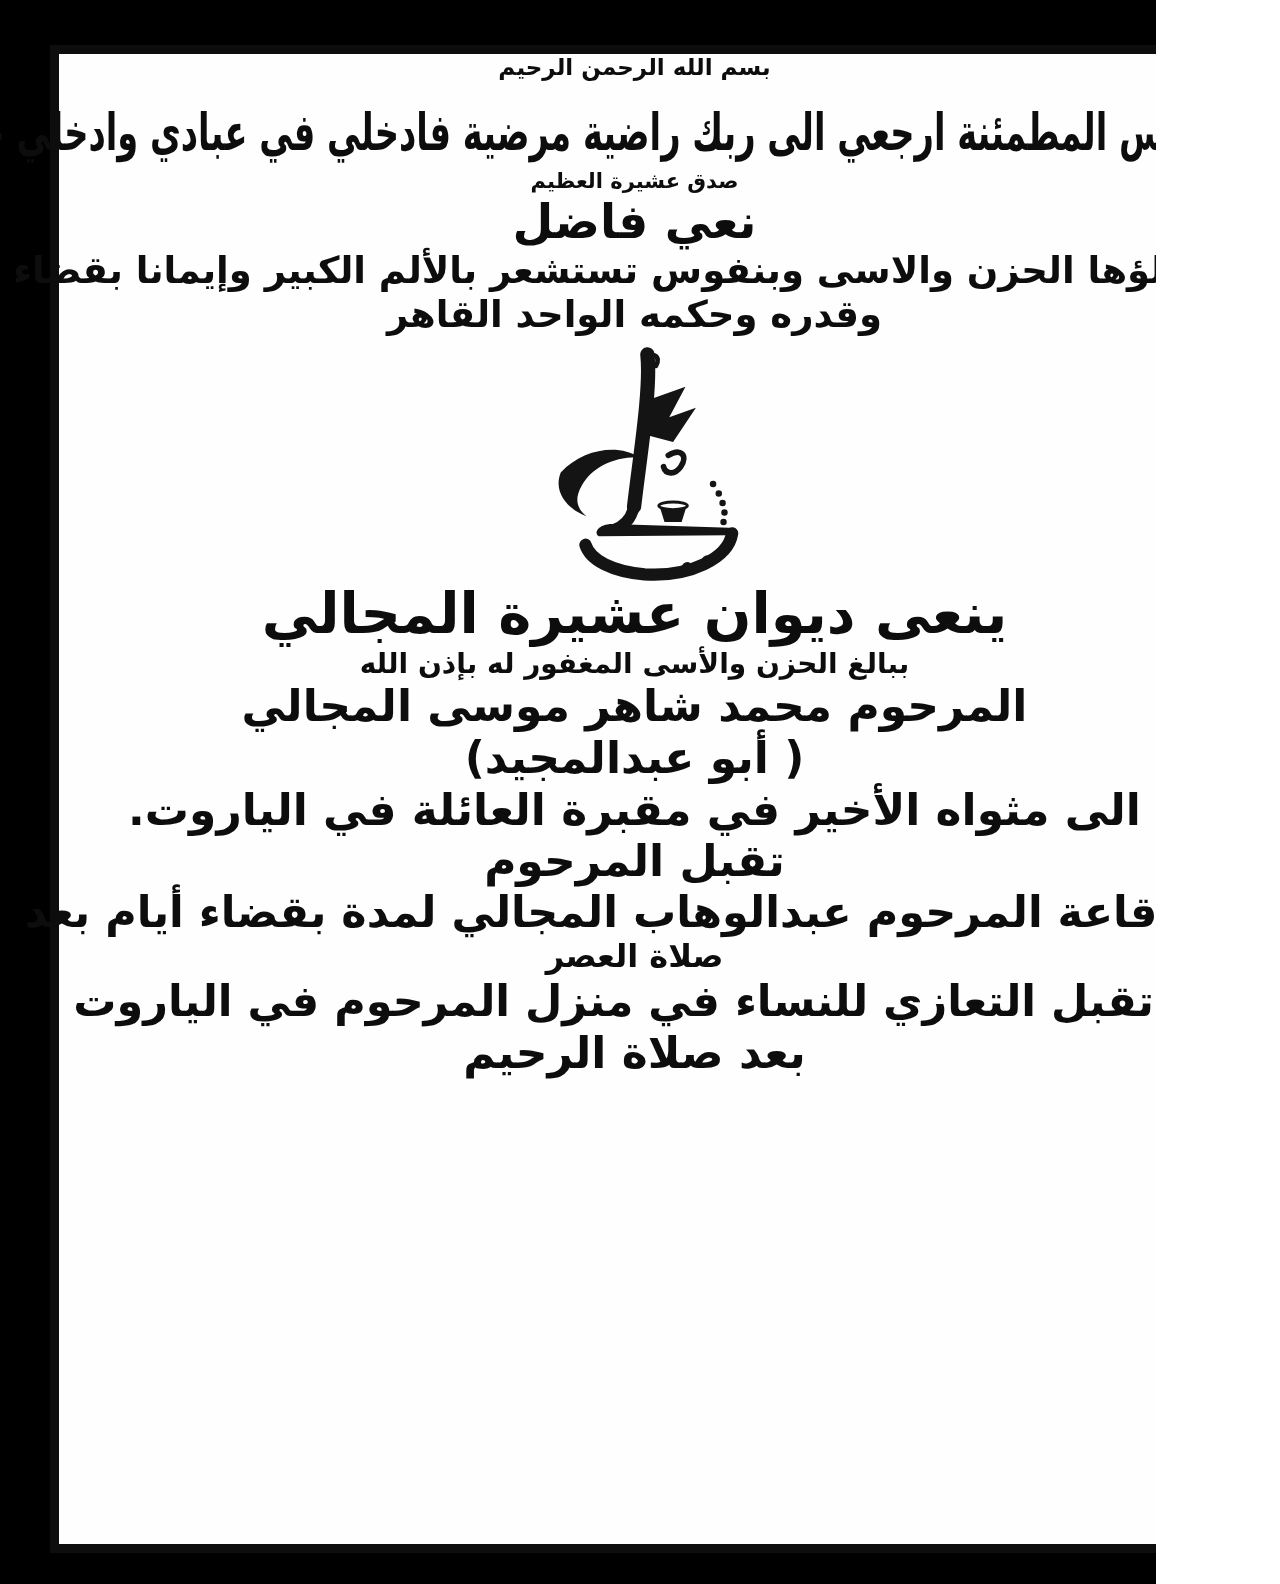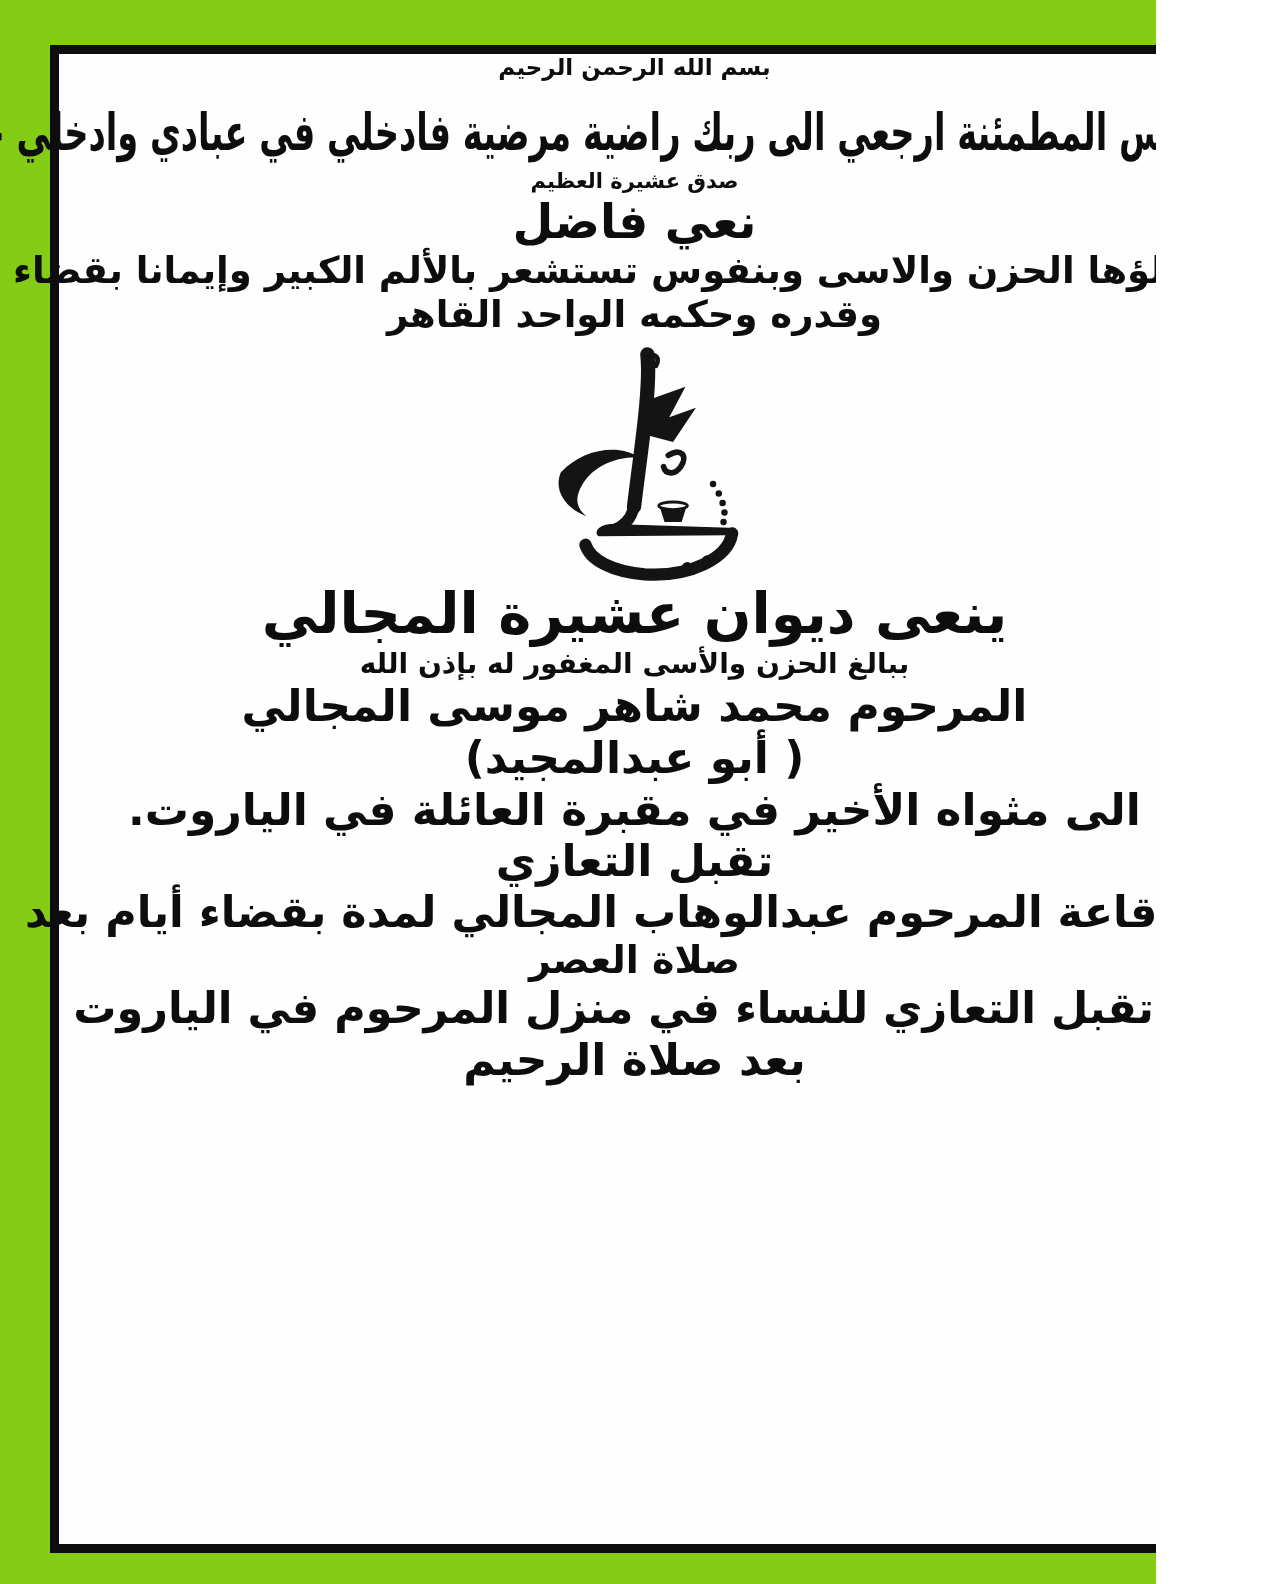--- a/index.html
+++ b/index.html
@@ -4,21 +4,21 @@
 <style>
   html, body {
     margin: 0;
     padding: 0;
     background: #ffffff;
   }
   .page {
     position: relative;
     width: 1156px;
     height: 1584px;
-    background: #84cc16;
+    background: #000000;
     overflow: hidden;
     font-family: "DejaVu Sans", sans-serif;
     color: #0d0d0d;
   }
   .frame {
     position: absolute;
     left: 50px;
     top: 45px;
     width: 1169px;
     height: 1508px;
@@ -81,21 +81,21 @@
   }
   .announcer { margin-top: 2px; font-size: 56px; }
   .sorrow    { margin-top: 26px; font-size: 28px; }
   .deceased  { margin-top: 20px; font-size: 44px; }
   .kunya     { margin-top: 16px; font-size: 44px; }
   .funeral1  { margin-top: 22px; font-size: 44px; }
   .funeral2  { margin-top: 16px; font-size: 44px; }
   .funeral3  { margin-top: 16px; font-size: 44px; }
   .cond-title{ margin-top: 20px; font-size: 44px; }
   .cond1     { margin-top: 16px; font-size: 43px; }
-  .cond2     { margin-top: 14px; font-size: 38px; }
+  .cond2     { margin-top: 14px; font-size: 32px; }
   .women1    { margin-top: 20px; font-size: 43px; }
   .women2    { margin-top: 16px; font-size: 44px; }
   .closing   { margin-top: 20px; font-size: 33px; }
 </style>
 </head>
 <body>
 
 <div class="page">
   <div class="frame">
     <div class="content">
@@ -149,21 +149,21 @@
       </div>
 
       <h2 class="announcer">ينعى ديوان عشيرة المجالي</h2>
 
       <p class="sorrow">ببالغ الحزن والأسى المغفور له بإذن الله</p>
       <p class="deceased">المرحوم محمد شاهر موسى المجالي</p>
       <p class="kunya">( أبو عبدالمجيد)</p>
 
       <p class="funeral3">الى مثواه الأخير في مقبرة العائلة في الياروت.</p>
 
-      <p class="cond-title">تقبل التعازي</p>
+      <p class="cond-title">تقبل المرحوم</p>
       <p class="cond1">في قاعة المرحوم عبدالوهاب المجالي لمدة بقضاء أيام بعد</p>
       <p class="cond2">صلاة العصر</p>
 
       <p class="women1">و تقبل التعازي للنساء في منزل المرحوم في الياروت</p>
       <p class="women2">بعد صلاة الرحيم</p>
 
 
     </div>
   </div>
 </div>

